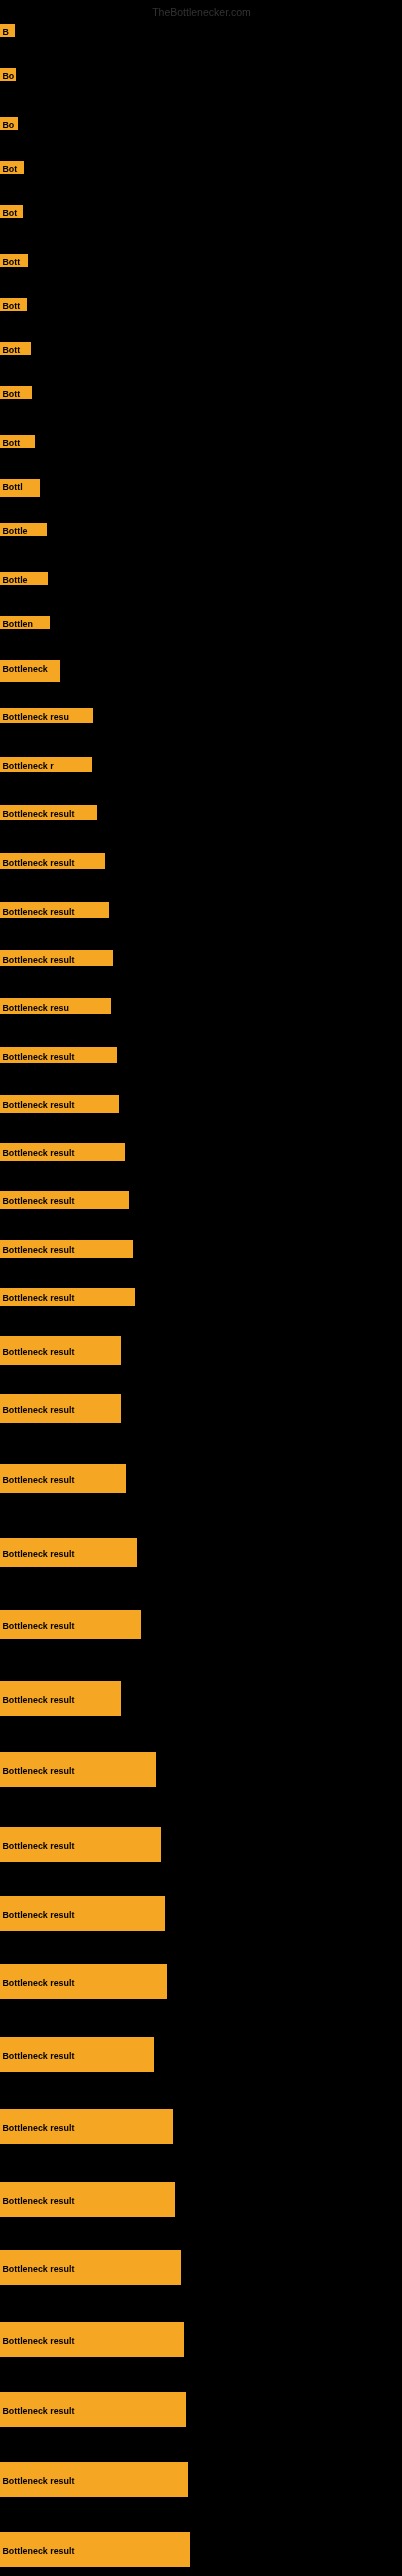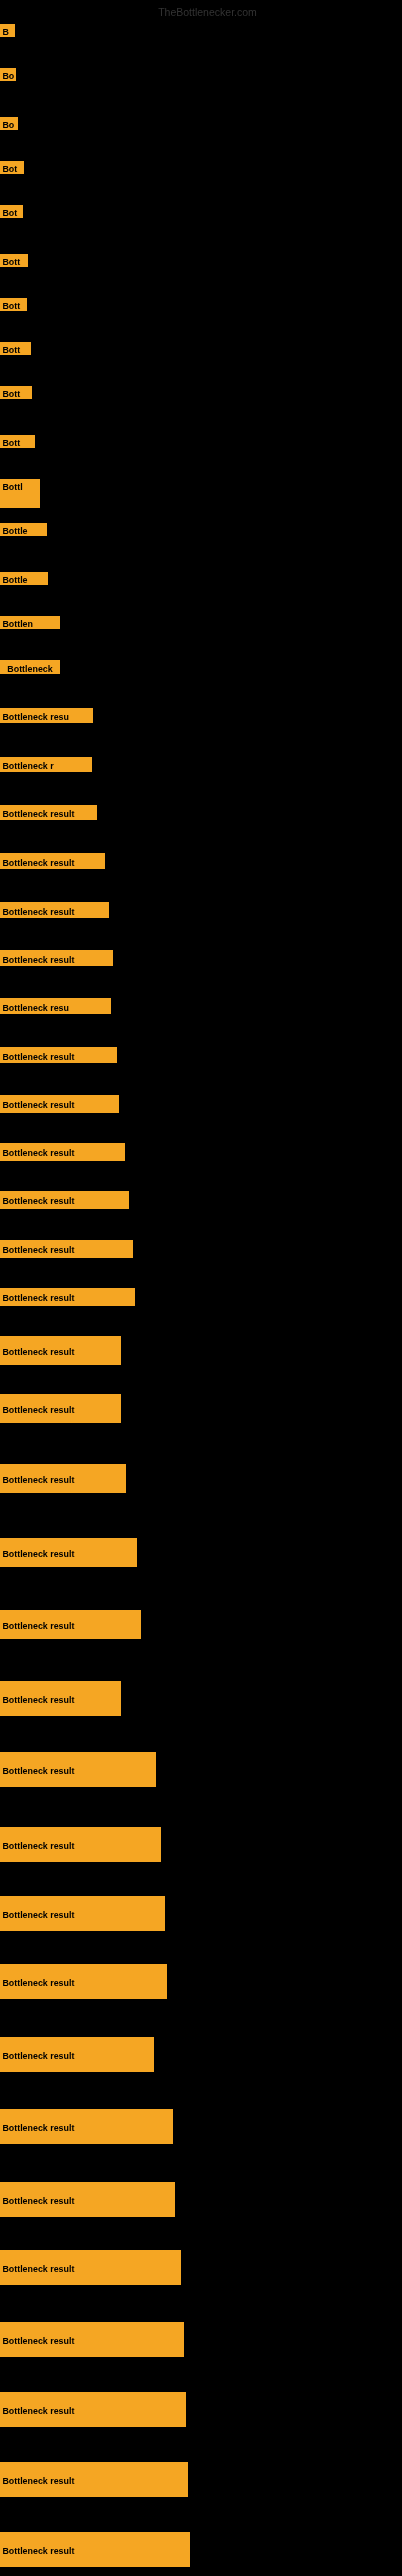--- a/index.html
+++ b/index.html
@@ -15,21 +15,20 @@
       position: relative;
     }
     .site-title {
       position: absolute;
       top: 6.4px;
       left: 50%;
       transform: translateX(-50%);
       color: #333333;
       font-size: 10.5px;
       white-space: nowrap;
-      margin-left: 6px;
     }
     .bottleneck-item {
       position: absolute;
       left: 0;
       background-color: #f5a623;
       color: #000000;
       font-size: 8.9px;
       font-weight: bold;
       padding: 1.6px 2.4px;
       white-space: nowrap;
@@ -45,25 +44,25 @@
     <div class="bottleneck-item" style="top: 24px; width: 14.5px; height: 13px; line-height: 13px;">B</div>
     <div class="bottleneck-item" style="top: 68px; width: 16px; height: 13px; line-height: 13px;">Bo</div>
     <div class="bottleneck-item" style="top: 117px; width: 17.7px; height: 13px; line-height: 13px;">Bo</div>
     <div class="bottleneck-item" style="top: 161px; width: 24px; height: 13px; line-height: 13px;">Bot</div>
     <div class="bottleneck-item" style="top: 205px; width: 22.5px; height: 13px; line-height: 13px;">Bot</div>
     <div class="bottleneck-item" style="top: 254px; width: 28px; height: 13px; line-height: 13px;">Bott</div>
     <div class="bottleneck-item" style="top: 298px; width: 26.6px; height: 13px; line-height: 13px;">Bott</div>
     <div class="bottleneck-item" style="top: 342px; width: 31px; height: 13px; line-height: 13px;">Bott</div>
     <div class="bottleneck-item" style="top: 386px; width: 32px; height: 13px; line-height: 13px;">Bott</div>
     <div class="bottleneck-item" style="top: 435px; width: 35px; height: 13px; line-height: 13px;">Bott</div>
-    <div class="bottleneck-item" style="top: 479px; width: 40px; height: 29px; line-height: 13px;">Bottl</div>
+    <div class="bottleneck-item" style="top: 479px; width: 40px; height: 18px; line-height: 13px;">Bottl</div>
     <div class="bottleneck-item" style="top: 523px; width: 47px; height: 13px; line-height: 13px;">Bottle</div>
     <div class="bottleneck-item" style="top: 572px; width: 48px; height: 13px; line-height: 13px;">Bottle</div>
-    <div class="bottleneck-item" style="top: 616px; width: 60px; height: 13px; line-height: 13px;">Bottlen</div>
-    <div class="bottleneck-item" style="top: 660px; width: 60px; height: 14px; line-height: 14.5px; text-align: center;">Bottleneck</div>
+    <div class="bottleneck-item" style="top: 616px; width: 50px; height: 13px; line-height: 13px;">Bottlen</div>
+    <div class="bottleneck-item" style="top: 660px; width: 60px; height: 22px; line-height: 14.5px;">Bottleneck</div>
     <div class="bottleneck-item" style="top: 708px; width: 93px; height: 14.5px; line-height: 14.5px;">Bottleneck resu</div>
     <div class="bottleneck-item" style="top: 757px; width: 92px; height: 14.5px; line-height: 14.5px;">Bottleneck r</div>
     <div class="bottleneck-item" style="top: 805px; width: 97px; height: 14.5px; line-height: 14.5px;">Bottleneck result</div>
     <div class="bottleneck-item" style="top: 853px; width: 105px; height: 16px; line-height: 16px;">Bottleneck result</div>
     <div class="bottleneck-item" style="top: 902px; width: 109px; height: 16px; line-height: 16px;">Bottleneck result</div>
     <div class="bottleneck-item" style="top: 950px; width: 113px; height: 16px; line-height: 16px;">Bottleneck result</div>
     <div class="bottleneck-item" style="top: 998px; width: 111px; height: 16px; line-height: 16px;">Bottleneck resu</div>
     <div class="bottleneck-item" style="top: 1047px; width: 117px; height: 16px; line-height: 16px;">Bottleneck result</div>
     <div class="bottleneck-item" style="top: 1095px; width: 119px; height: 17.7px; line-height: 17.7px;">Bottleneck result</div>
     <div class="bottleneck-item" style="top: 1143px; width: 125px; height: 17.7px; line-height: 17.7px;">Bottleneck result</div>

